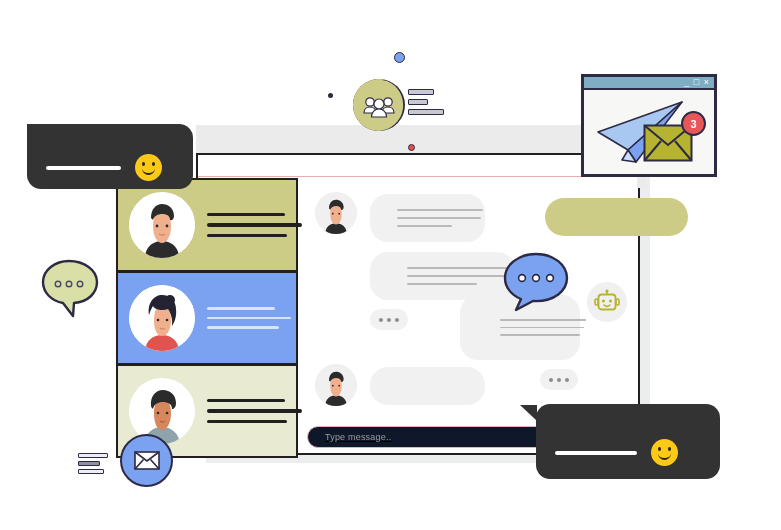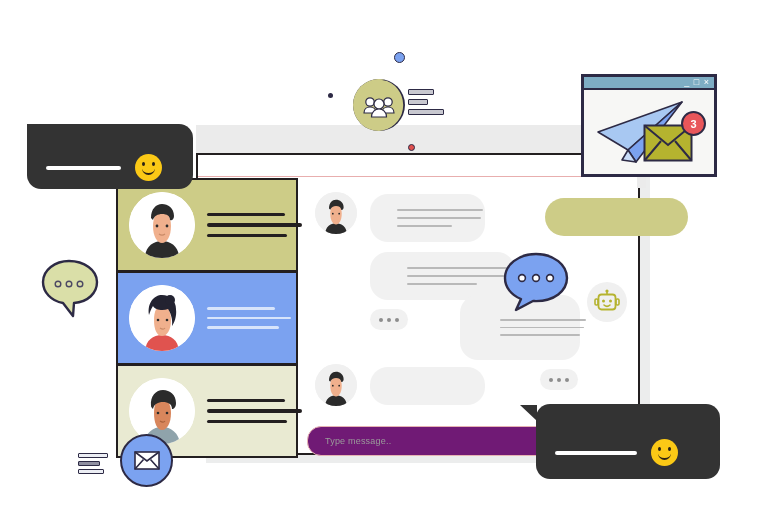--- a/index.html
+++ b/index.html
@@ -77,24 +77,25 @@
   .speech-blue{position:absolute;left:502px;top:251px;width:68px;height:62px;}
   
   .bot-av{
     position:absolute;left:587px;top:282px;width:40px;height:40px;
     border-radius:50%;background:#f0f0f0;display:flex;
     align-items:center;justify-content:center;
   }
 
   
   .msg-input{
-    position:absolute;left:307px;top:426px;width:322px;height:30px;
+    position:absolute;left:307px;top:426px;width:322px;height:22px;
     border:1.2px solid #e6b3b3;border-radius:14px;box-sizing:border-box;
     display:flex;align-items:center;padding-left:17px;
-    background:#701a75;
+    background:#0f172a;
+    text-decoration:underline;
   }
   .msg-input span{font-size:9px;color:#9b9b9b;letter-spacing:.2px;}
 
   
   .dark-bubble{
     position:absolute;background:#333333;border-radius:14px;
     display:flex;flex-direction:column;justify-content:center;
     padding:16px 19px;box-sizing:border-box;gap:11px;
   }
   .dark-bubble .d-line{height:4px;background:#ffffff;border-radius:2px;}

